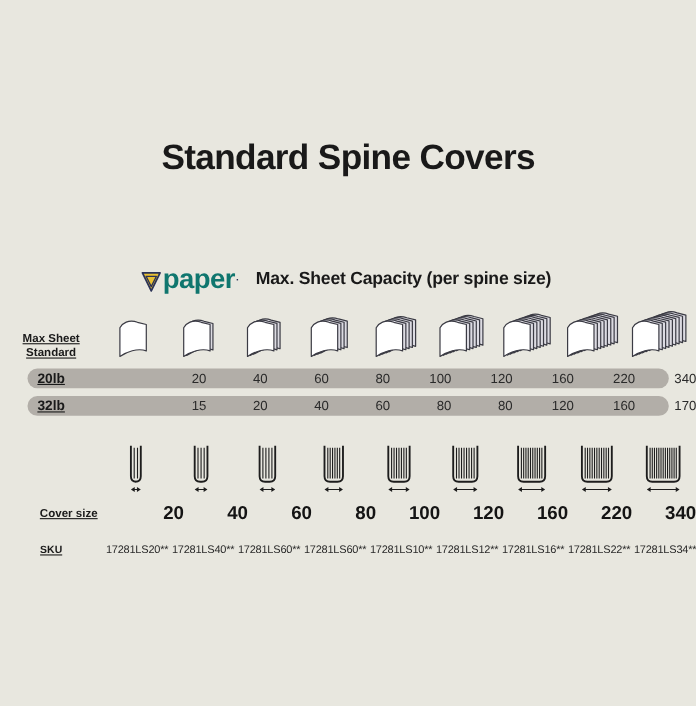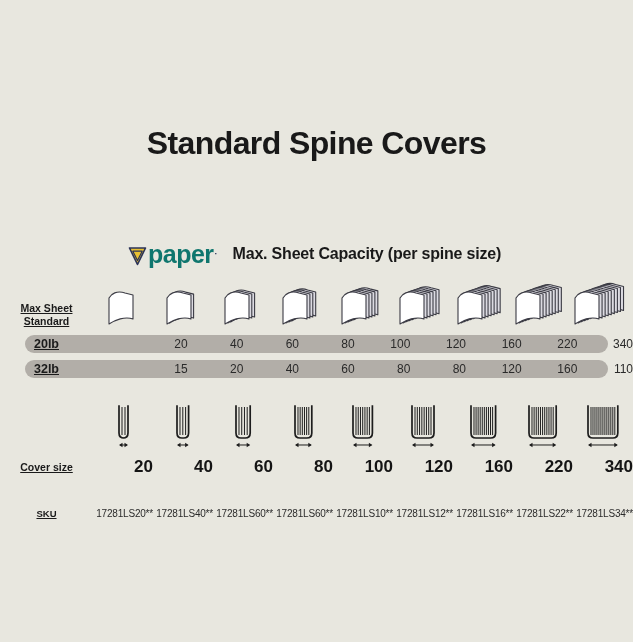--- a/index.html
+++ b/index.html
@@ -151,30 +151,30 @@
   
   .row-spines {
     height: 58px;
     margin-top: 16px;
     align-items: flex-end;
   }
   .row-spines .cells { align-items: flex-end; }
   .spine-ico { display: block; margin: 0 auto; }
 
   
-  .row-size { height: 26px; margin-top: 2px; }
+  .row-size { height: 26px; margin-top: 2px; padding-left: 16px; }
   .row-size .rowlabel { font-size: 10.5px; font-weight: bold; }
   .row-size .cell {
     font-size: 17px;
     font-weight: bold;
     color: #141414;
   }
 
   
-  .row-sku { height: 24px; margin-top: 21px; }
+  .row-sku { height: 24px; margin-top: 8px; }
   .row-sku .rowlabel { font-size: 9.5px; font-weight: bold; }
   .row-sku .cell {
     font-size: 10px;
     color: #2b2b2b;
     letter-spacing: -0.2px;
     white-space: nowrap;
   }
 </style>
 </head>
 <body>
@@ -312,21 +312,21 @@
       <div class="rowlabel">32lb</div>
       <div class="cells" id="cap32-cells">
           <div class="cell">15</div>
           <div class="cell">20</div>
           <div class="cell">40</div>
           <div class="cell">60</div>
           <div class="cell">80</div>
           <div class="cell">80</div>
           <div class="cell">120</div>
           <div class="cell">160</div>
-          <div class="cell">110</div>
+          <div class="cell">170</div>
         </div>
     </div>
 
     <div class="row row-spines">
       <div class="rowlabel"></div>
       <div class="cells" id="spine-cells">
           <div class="cell">
             <svg class="spine-ico" width="19" height="50" viewBox="0 0 19 50">
               <path d="M5,4 L5,31 Q5,36 10,36 L9,36 Q14,36 14,31 L14,4" fill="none" stroke="#1d1d1d" stroke-width="1.7" stroke-linecap="square"></path>
               <line x1="8" y1="5" x2="8" y2="33" stroke="#1d1d1d" stroke-width="1"></line>

